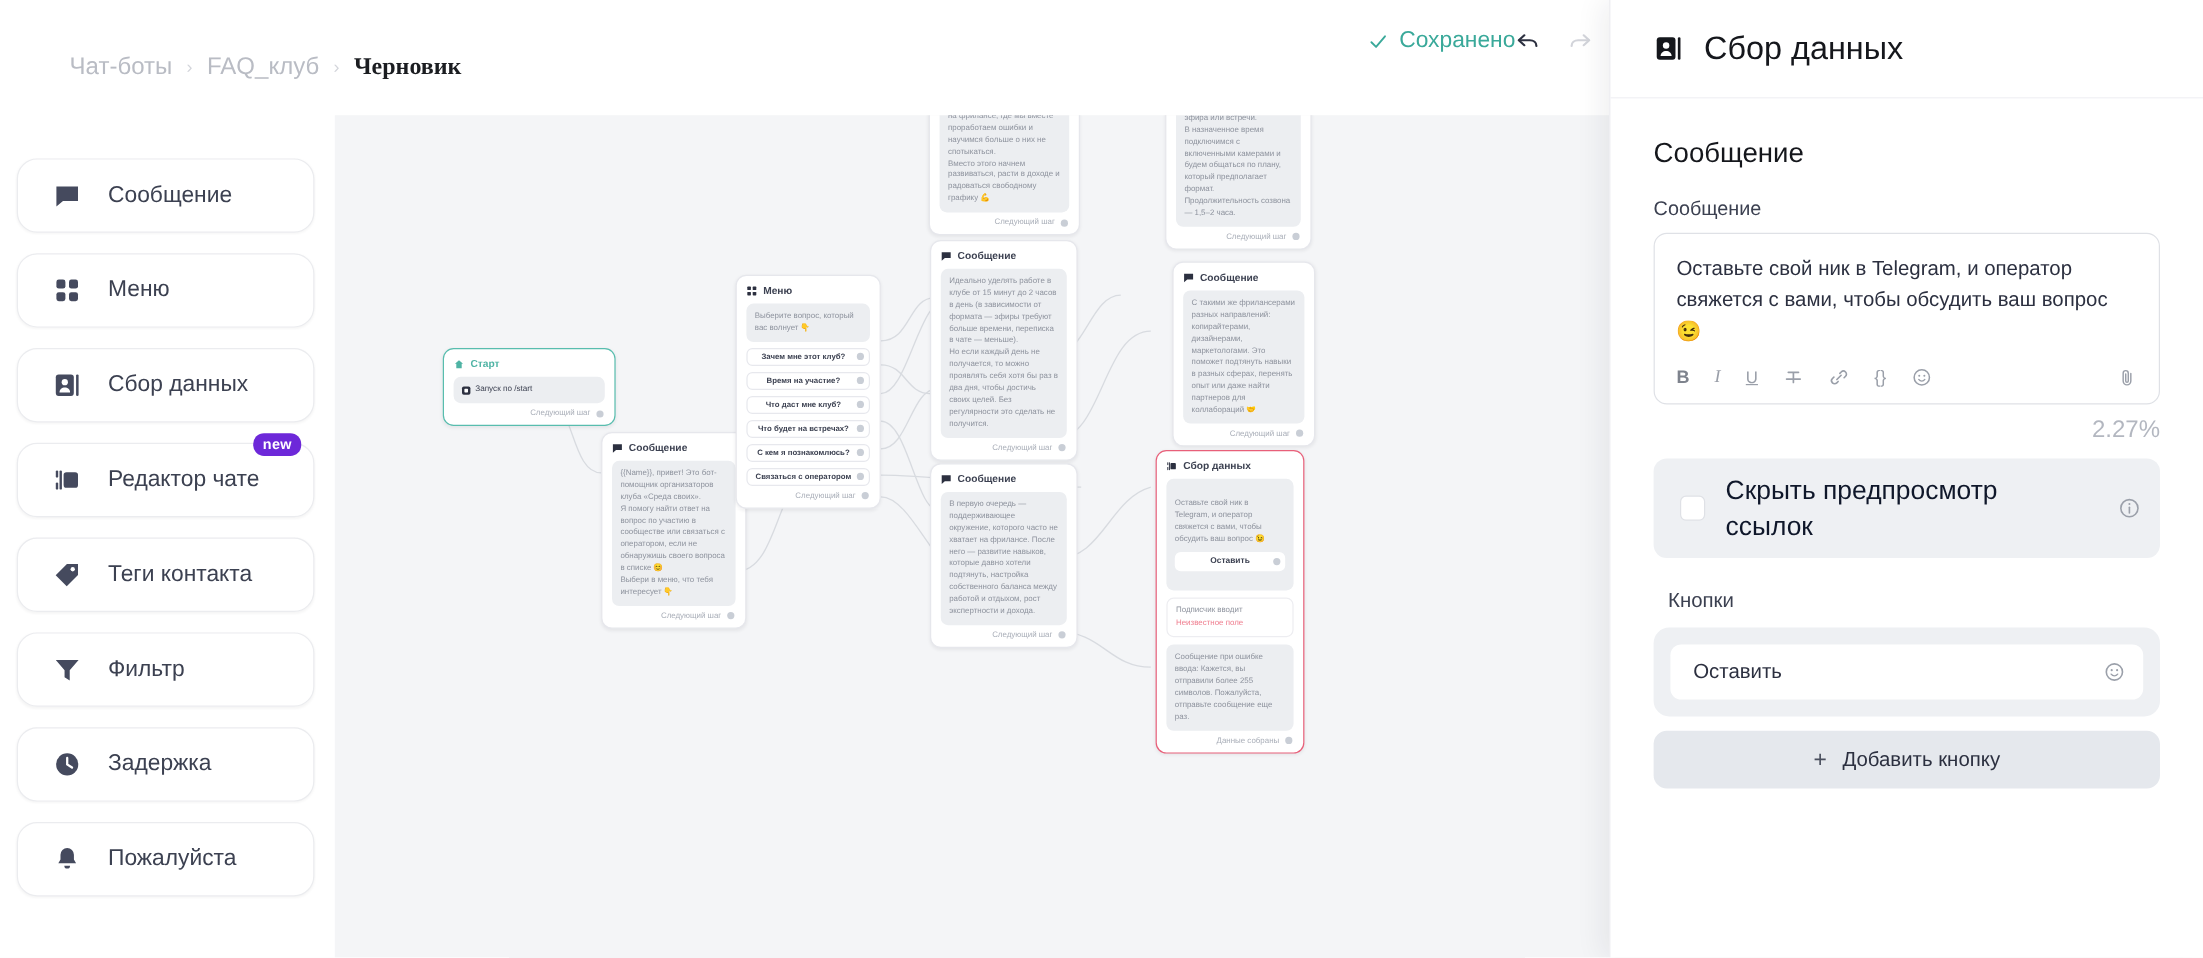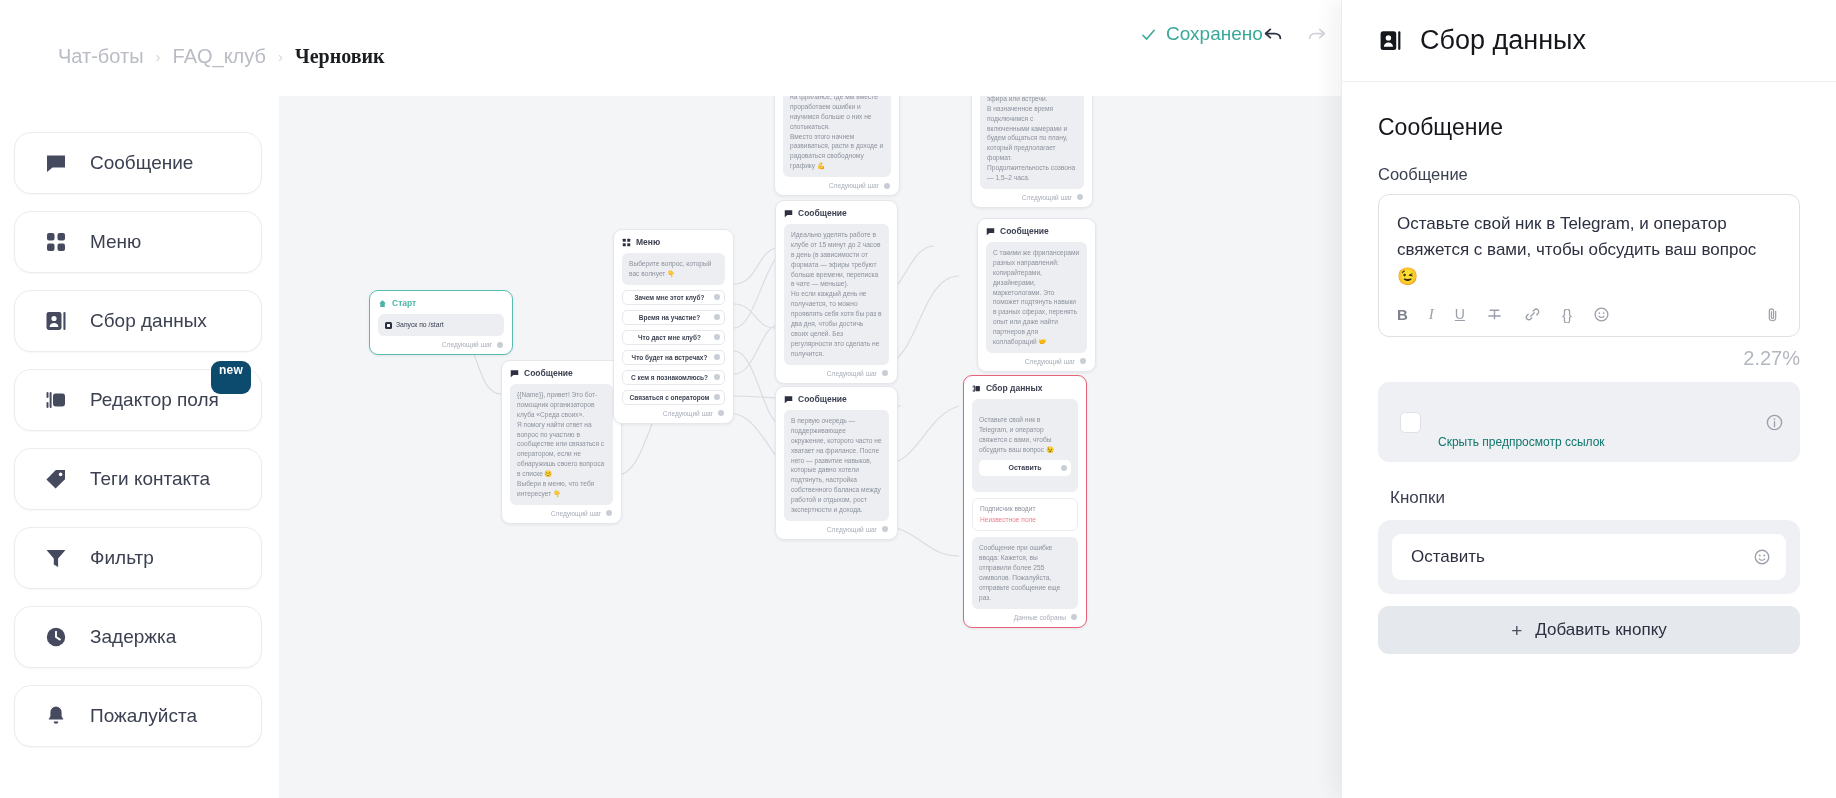--- a/index.html
+++ b/index.html
@@ -40,22 +40,22 @@
     position: relative; height: 62px; background: #fff;
     border: 1px solid #ebecef; border-radius: 17px;
     display: flex; align-items: center; padding-left: 29px; gap: 22px;
     box-shadow: 0 1px 2px rgba(22,24,30,.04);
     cursor: pointer;
   }
   .side-ico { width: 24px; height: 24px; flex: 0 0 24px; color: #454a5e; display: block; }
   .side-label { font-size: 19px; color: #3c4151; white-space: nowrap; }
   .badge-new {
     position: absolute; right: 10px; top: -9px;
-    background: #0c4a6e; color: #fff; font-size: 12px; font-weight: 700;
-    border-radius: 9px; padding: 2px 8px 17px; letter-spacing: .2px;
+    background: #6d28d9; color: #fff; font-size: 12px; font-weight: 700;
+    border-radius: 9px; padding: 2px 8px 3px; letter-spacing: .2px;
   }
 
   
   .canvas {
     position: absolute; left: 279px; top: 96px;
     width: 1062px; height: 702px;
     background: #f4f5f7; overflow: hidden;
   }
   .edges { position: absolute; left: 0; top: 0; width: 1062px; height: 702px; }
 
@@ -136,21 +136,21 @@
 
   .check-row {
     margin-top: 12px; background: #eef0f3; border-radius: 11px;
     min-height: 62px; display: flex; align-items: center; gap: 17px;
     padding: 12px 18px 12px 22px; position: relative;
   }
   .checkbox {
     width: 21px; height: 21px; background: #fff; border: 1px solid #dfe1e6;
     border-radius: 5px; flex: 0 0 21px; cursor: pointer;
   }
-  .check-label { font-size: 12px; line-height: 1.35; color: #0f766e; max-width: 280px; margin-top: 40px; }
+  .check-label { font-size: 22px; line-height: 1.35; color: #0f172a; max-width: 280px; }
   .info-ico { position: absolute; right: 16px; width: 19px; height: 19px; color: #9ba0aa; }
 
   .buttons-title { font-size: 17px; color: #3c4151; margin: 26px 12px 12px; }
   .btn-group { background: #eef0f3; border-radius: 13px; padding: 14px; }
   .btn-input {
     background: #fff; border-radius: 9px; height: 46px; position: relative;
     display: flex; align-items: center; padding: 0 44px 0 19px;
     font-size: 17px; color: #2c3040;
   }
   .btn-input .emo { position: absolute; right: 15px; width: 18px; height: 18px; color: #9ba0aa; }
@@ -225,21 +225,21 @@
         <span class="side-label">Сбор данных</span>
       </div>
 
       <div class="side-item">
         <svg class="side-ico" viewBox="0 0 24 24">
           <rect x="9" y="5.5" width="12" height="13" rx="2.4" fill="#454a5e"></rect>
           <rect x="5.6" y="4" width="2" height="16" rx="1" fill="#454a5e"></rect>
           <rect x="2.5" y="4" width="2" height="6" rx="1" fill="#454a5e"></rect>
           <rect x="2.5" y="14" width="2" height="6" rx="1" fill="#454a5e"></rect>
         </svg>
-        <span class="side-label">Редактор поля</span>
+        <span class="side-label">Редактор чате</span>
         <span class="badge-new">new</span>
       </div>
 
       <div class="side-item">
         <svg class="side-ico" viewBox="0 0 24 24">
           <path d="M11.8 3H21v9.2l-9.4 9.4L2.4 12.4 11.8 3z" fill="#454a5e"></path>
           <circle cx="16.6" cy="7.4" r="1.8" fill="#fff"></circle>
         </svg>
         <span class="side-label">Теги контакта</span>
       </div>

